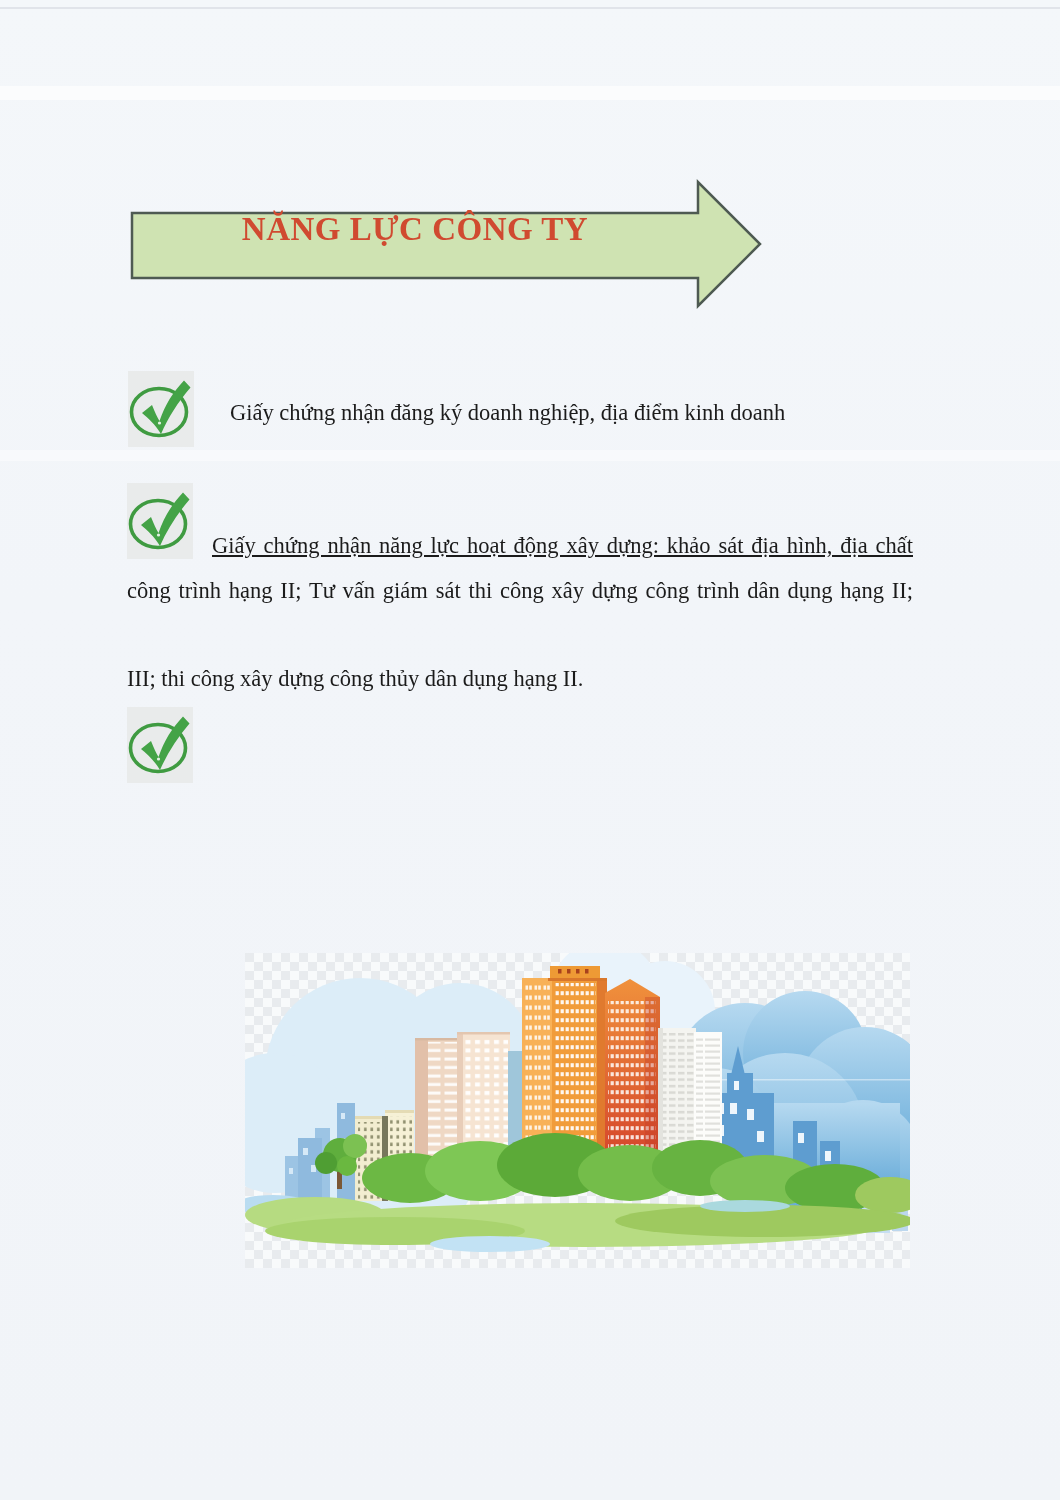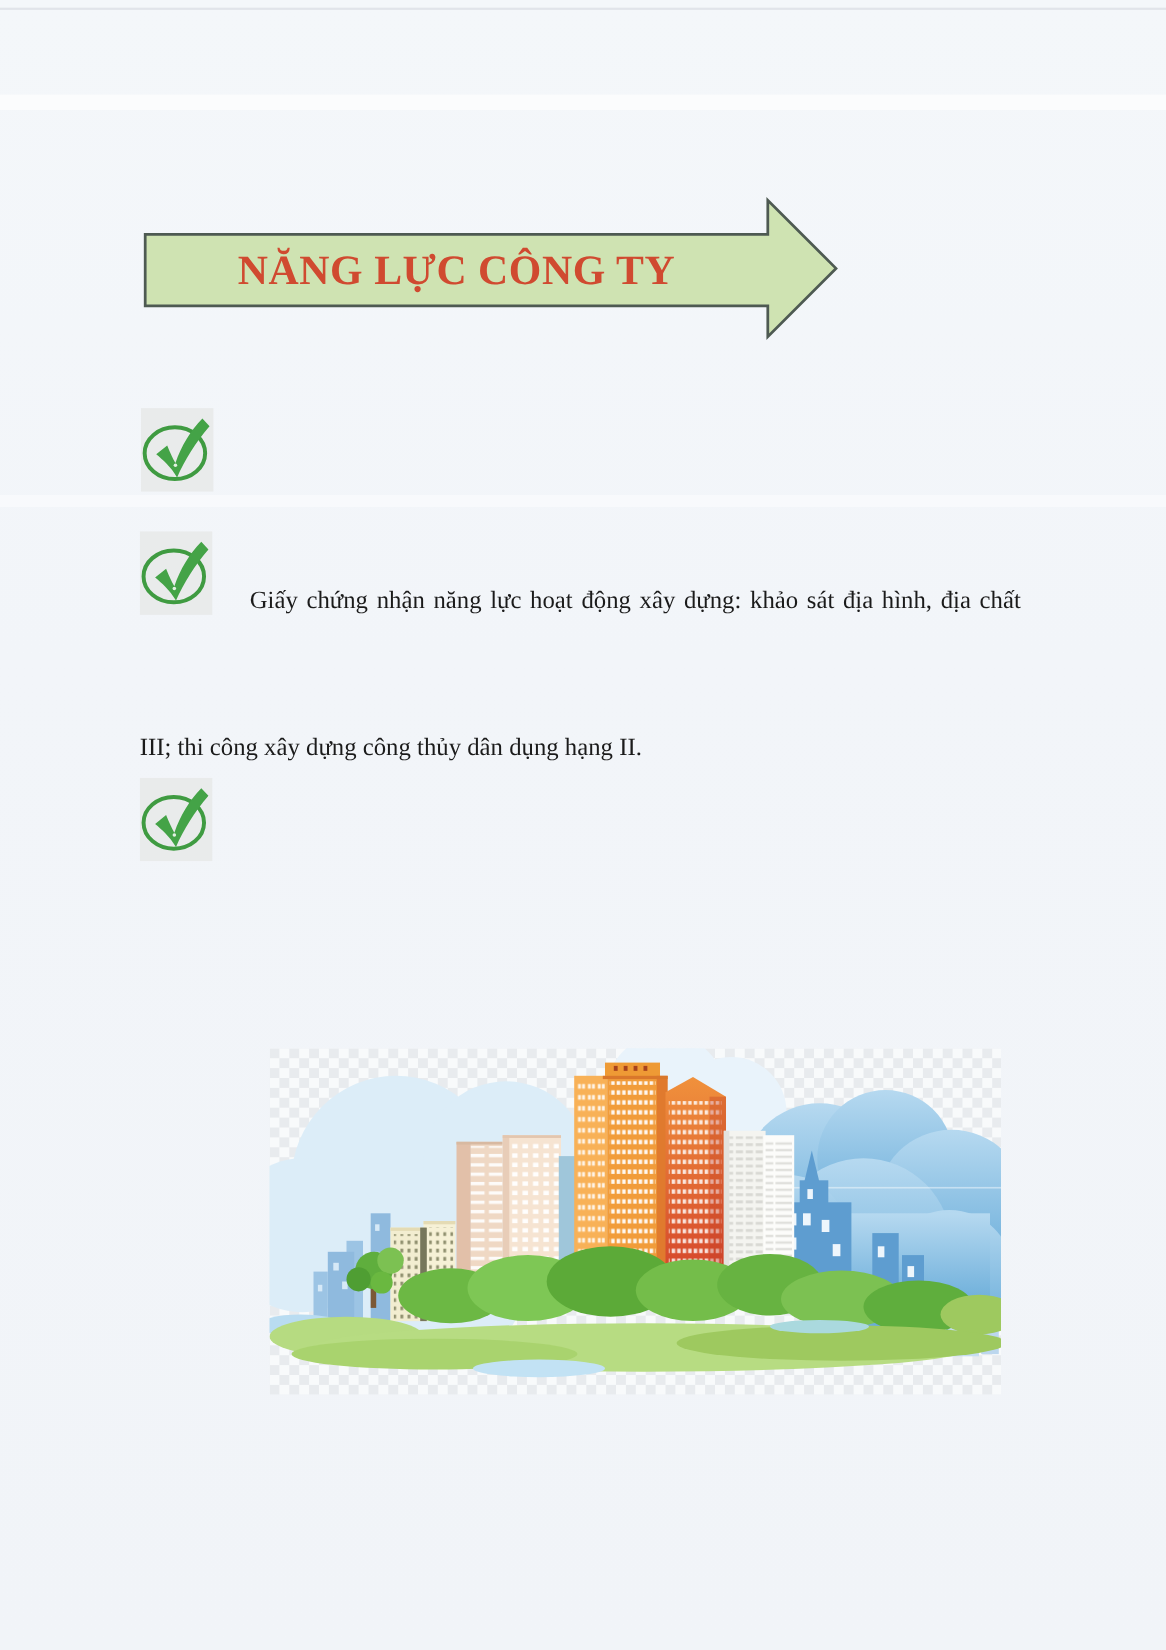--- a/index.html
+++ b/index.html
@@ -12,41 +12,41 @@
   }
   .scan-line-top{
     position:absolute;left:0;top:7px;width:100%;height:2px;
     background:#dde1e6;opacity:.85;
   }
   .scan-band{position:absolute;left:0;width:100%;pointer-events:none;}
   .band-a{top:86px;height:14px;background:rgba(255,255,255,.65);}
   .band-b{top:450px;height:11px;background:rgba(255,255,255,.45);}
   .banner-arrow-svg{position:absolute;left:125px;top:175px;}
   .banner-title{
-    position:absolute;left:132px;top:213px;width:566px;height:65px;
+    position:absolute;left:132px;top:197px;width:566px;height:65px;
     display:flex;align-items:center;justify-content:center;
-    font-weight:bold;font-size:38px;letter-spacing:.5px;
+    font-weight:bold;font-size:33px;letter-spacing:.5px;
     color:#d04a30;
   }
   .check-icon{position:absolute;width:68px;height:76px;}
   .icon-1{left:128px;top:371px;}
   .icon-2{left:127px;top:483px;}
   .icon-3{left:127px;top:707px;}
   .doc-text{
     position:absolute;color:#1b1b1b;font-size:22.5px;line-height:1.25;
     white-space:nowrap;
   }
   .item1-text{left:230px;top:399px;}
   .item3-text{left:213px;top:753px;}
   .para-line{
     position:absolute;color:#1b1b1b;font-size:22.5px;line-height:1.2;
     white-space:normal;
   }
   .jfull{text-align:justify;text-align-last:justify;}
-  .line-1{left:227px;top:532px;width:701px;}
+  .line-1{left:212px;top:532px;width:701px;text-decoration:underline;}
   .line-2{left:127px;top:577px;width:786px;}
   .line-3{left:127px;top:621px;width:786px;}
   .line-4{left:127px;top:665px;width:786px;}
   .illustration{position:absolute;left:245px;top:953px;}
 </style>
 </head>
 <body>
 
 <div class="page">
 
@@ -66,25 +66,27 @@
   </svg>
 
   <svg class="banner-arrow-svg" width="645" height="140" viewBox="0 0 645 140">
     <polygon points="7,38 573,38 573,7 635,69 573,131 573,103 7,103" fill="#cfe3b2" stroke="#4e5a52" stroke-width="2.5" stroke-linejoin="miter"></polygon>
   </svg>
   <div class="banner-title">NĂNG LỰC CÔNG TY</div>
 
   <svg class="check-icon icon-1" viewBox="0 0 68 76">
     <use href="#checkicon"></use>
   </svg>
+  <div class="doc-text item1-text">Giấy chứng nhận đăng ký doanh nghiệp, địa điểm kinh doanh</div>
 
   <svg class="check-icon icon-2" viewBox="0 0 68 76">
     <use href="#checkicon"></use>
   </svg>
   <div class="para-line jfull line-1">Giấy chứng nhận năng lực hoạt động xây dựng: khảo sát địa hình, địa chất</div>
+  <div class="para-line jfull line-2">công trình hạng II;  Tư vấn giám sát thi công xây dựng công trình dân dụng hạng II;</div>
   <div class="para-line line-4">III;  thi công xây dựng công thủy dân dụng hạng II.</div>
 
   <svg class="check-icon icon-3" viewBox="0 0 68 76">
     <use href="#checkicon"></use>
   </svg>
 
   <svg class="illustration" width="665" height="315" viewBox="0 0 665 315">
     <defs>
       <pattern id="patChecker" width="18" height="18" patternUnits="userSpaceOnUse">
         <rect width="18" height="18" fill="#f8fafb"></rect>

